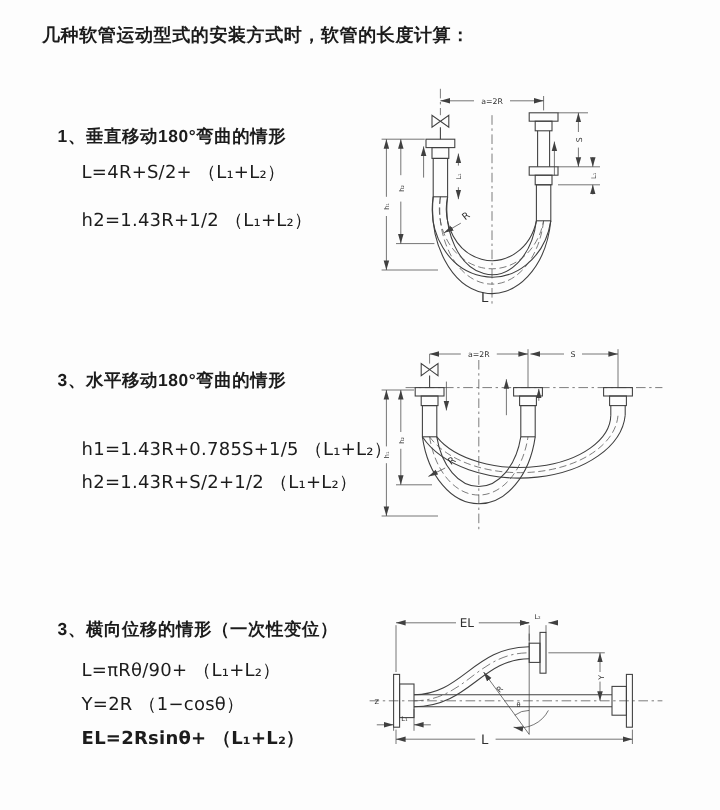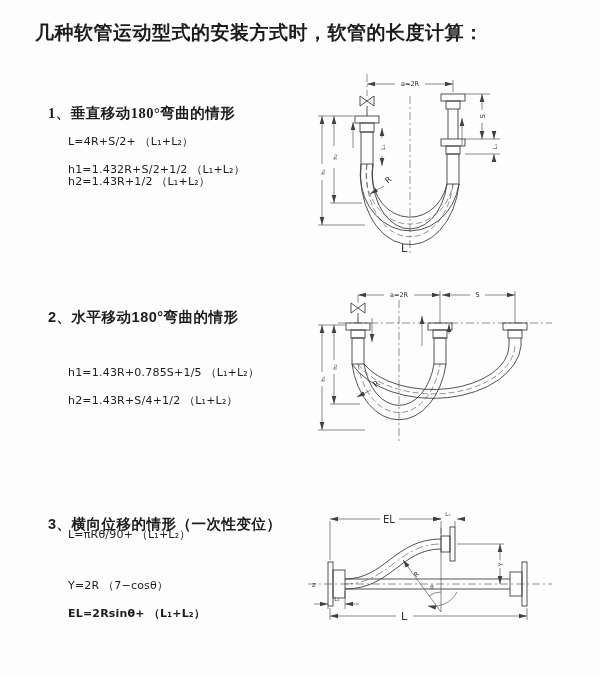--- a/index.html
+++ b/index.html
@@ -7,35 +7,35 @@
     width:600px;height:675px;
     background:#fdfdfd;
     font-family:"Liberation Sans","DejaVu Sans",sans-serif;
     color:#1c1c1c;
     position:relative;
     overflow:hidden;
   }
   .page{position:absolute;inset:0;}
   .doc-title{
     position:absolute;left:35px;top:20px;
-    font-size:19px;font-weight:bold;letter-spacing:0.5px;
+    font-size:15px;font-weight:bold;letter-spacing:0.5px;
   }
   .section-heading{
     position:absolute;left:48px;
     font-size:14.5px;font-weight:bold;letter-spacing:0.5px;
   }
   .formula{
     position:absolute;left:68px;
-    font-size:11px;font-weight:normal;
+    font-size:15px;font-weight:normal;
     font-family:"DejaVu Sans","Liberation Sans",sans-serif;
     letter-spacing:0.2px;
   }
-  #h1-1{top:104px;font-family:Liberation Serif, serif;} #f1-1{top:134px;} #f1-2{top:162px;} #f1-3{top:174px;}
+  #h1-1{top:104px;} #f1-1{top:134px;} #f1-2{top:162px;} #f1-3{top:174px;}
   #h2-1{top:308px;} #f2-1{top:337px;} #f2-2{top:365px;} #f2-3{top:393px;}
-  #h3-1{top:515px;} #f3-1{top:527px;text-align:right;} #f3-2{top:578px;} #f3-3{top:606px;font-weight:bold;}
+  #h3-1{top:515px;} #f3-1{top:549px;text-align:right;} #f3-2{top:578px;} #f3-3{top:606px;font-weight:bold;}
   .dia{position:absolute;}
   #dia1{left:310px;top:68px;}
   #dia2{left:310px;top:282px;}
   #dia3{left:300px;top:500px;}
   svg{display:block;}
   .draw{stroke:#404040;stroke-width:0.9;fill:none;}
   .thin{stroke:#404040;stroke-width:0.6;fill:none;}
   .cl{stroke:#4a4a4a;stroke-width:0.6;fill:none;stroke-dasharray:8 3 2 3;}
   .dash{stroke:#4a4a4a;stroke-width:0.6;fill:none;stroke-dasharray:6 3;}
   .dlabel{font-family:"DejaVu Sans",sans-serif;font-size:6.5px;fill:#303030;}
@@ -45,30 +45,29 @@
 </style>
 </head>
 <body>
 
 <div class="page">
 
   <div class="doc-title">几种软管运动型式的安装方式时，软管的长度计算：</div>
 
   <div id="h1-1" class="section-heading">1、垂直移动180°弯曲的情形</div>
   <div id="f1-1" class="formula">L=4R+S/2+ （L₁+L₂）</div>
-  <div id="f1-2" class="formula">h1=1.432R+S/2+1/2 （L₁+L₂）</div>
   <div id="f1-3" class="formula">h2=1.43R+1/2 （L₁+L₂）</div>
 
-  <div id="h2-1" class="section-heading">2、水平移动180°弯曲的情形</div>
+  <div id="h2-1" class="section-heading">3、水平移动180°弯曲的情形</div>
   <div id="f2-2" class="formula">h1=1.43R+0.785S+1/5 （L₁+L₂）</div>
-  <div id="f2-3" class="formula">h2=1.43R+S/4+1/2 （L₁+L₂）</div>
+  <div id="f2-3" class="formula">h2=1.43R+S/2+1/2 （L₁+L₂）</div>
 
   <div id="h3-1" class="section-heading">3、横向位移的情形（一次性变位）</div>
   <div id="f3-1" class="formula">L=πRθ/90+ （L₁+L₂）</div>
-  <div id="f3-2" class="formula">Y=2R （7−cosθ）</div>
+  <div id="f3-2" class="formula">Y=2R （1−cosθ）</div>
   <div id="f3-3" class="formula">EL=2Rsinθ+ （L₁+L₂）</div>
 
   <svg id="dia1" class="dia" width="280" height="190" viewBox="0 0 280 190">
     <defs>
       <marker id="ar1" markerWidth="9" markerHeight="8" refX="8" refY="3" orient="auto" markerUnits="userSpaceOnUse">
         <path d="M0,0.7 L8,3 L0,5.3 Z" fill="#404040"></path>
       </marker>
       <pattern id="ht1" width="3.5" height="3.5" patternUnits="userSpaceOnUse">
         <path d="M0,3.5 L3.5,0 M0,0 L3.5,3.5" stroke="#404040" stroke-width="0.45"></path>
       </pattern>

